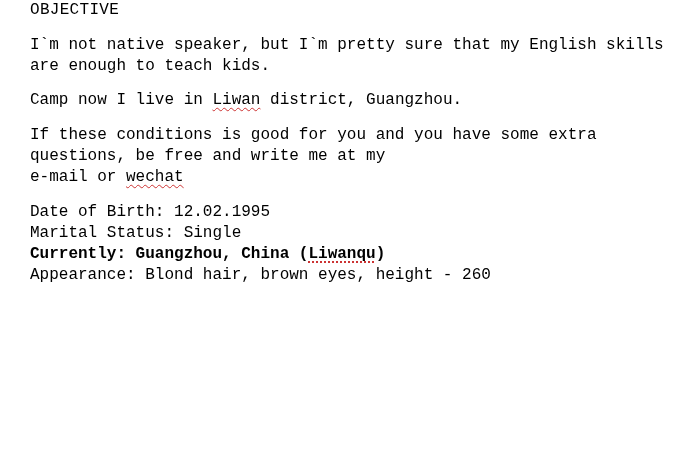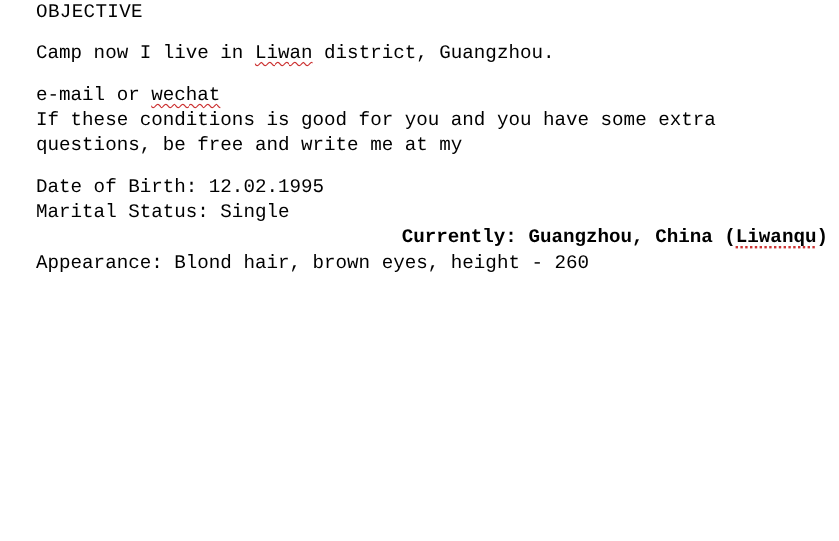--- a/index.html
+++ b/index.html
@@ -26,21 +26,21 @@
       letter-spacing: 0.3px;
     }
     .para {
       white-space: pre-line;
       max-width: 660px;
     }
     .line { line-height: 21px; }
     .mt13 { margin-top: 13px; }
     .mt14 { margin-top: 14px; }
     .mt32 { margin-top: 32px; }
-    .bold { font-weight: bold; text-align: right; }
+    .bold { font-weight: bold; }
     .sp-wavy {
       text-decoration-line: underline;
       text-decoration-style: wavy;
       text-decoration-color: var(--squiggle, #cc3333);
       text-decoration-thickness: 1px;
       text-underline-offset: 3px;
       text-align: right;
     }
     .sp-dotted {
       text-decoration-line: underline;
@@ -51,31 +51,32 @@
     }
   </style>
 </head>
 <body>
 
 <div class="doc">
 
   <div class="heading">OBJECTIVE</div>
 
 
+  <div class="para mt14">I`m not native speaker, but I`m pretty sure that my English skills are enough to teach kids.</div>
 
 
   <div class="line mt13">
     <span>Camp now I live in </span><span class="sp-wavy">Liwan</span><span> district, Guangzhou.</span>
   </div>
 
   <div class="mt14">
+    <div class="line">If these conditions is good for you and you have some extra questions, be free and write me at my</div>
     <div class="line">
       <span>e-mail or </span><span class="sp-wavy">wechat</span>
     </div>
-    <div class="line">If these conditions is good for you and you have some extra questions, be free and write me at my</div>
   </div>
 
 
   <div class="mt14">
     <div class="line">Date of Birth: 12.02.1995</div>
     <div class="line">Marital Status: Single</div>
     <div class="line bold">
       <span>Currently: Guangzhou, China (</span><span class="sp-dotted">Liwanqu</span><span>)</span>
     </div>
     <div class="line">Appearance: Blond hair, brown eyes, height - 260</div>

